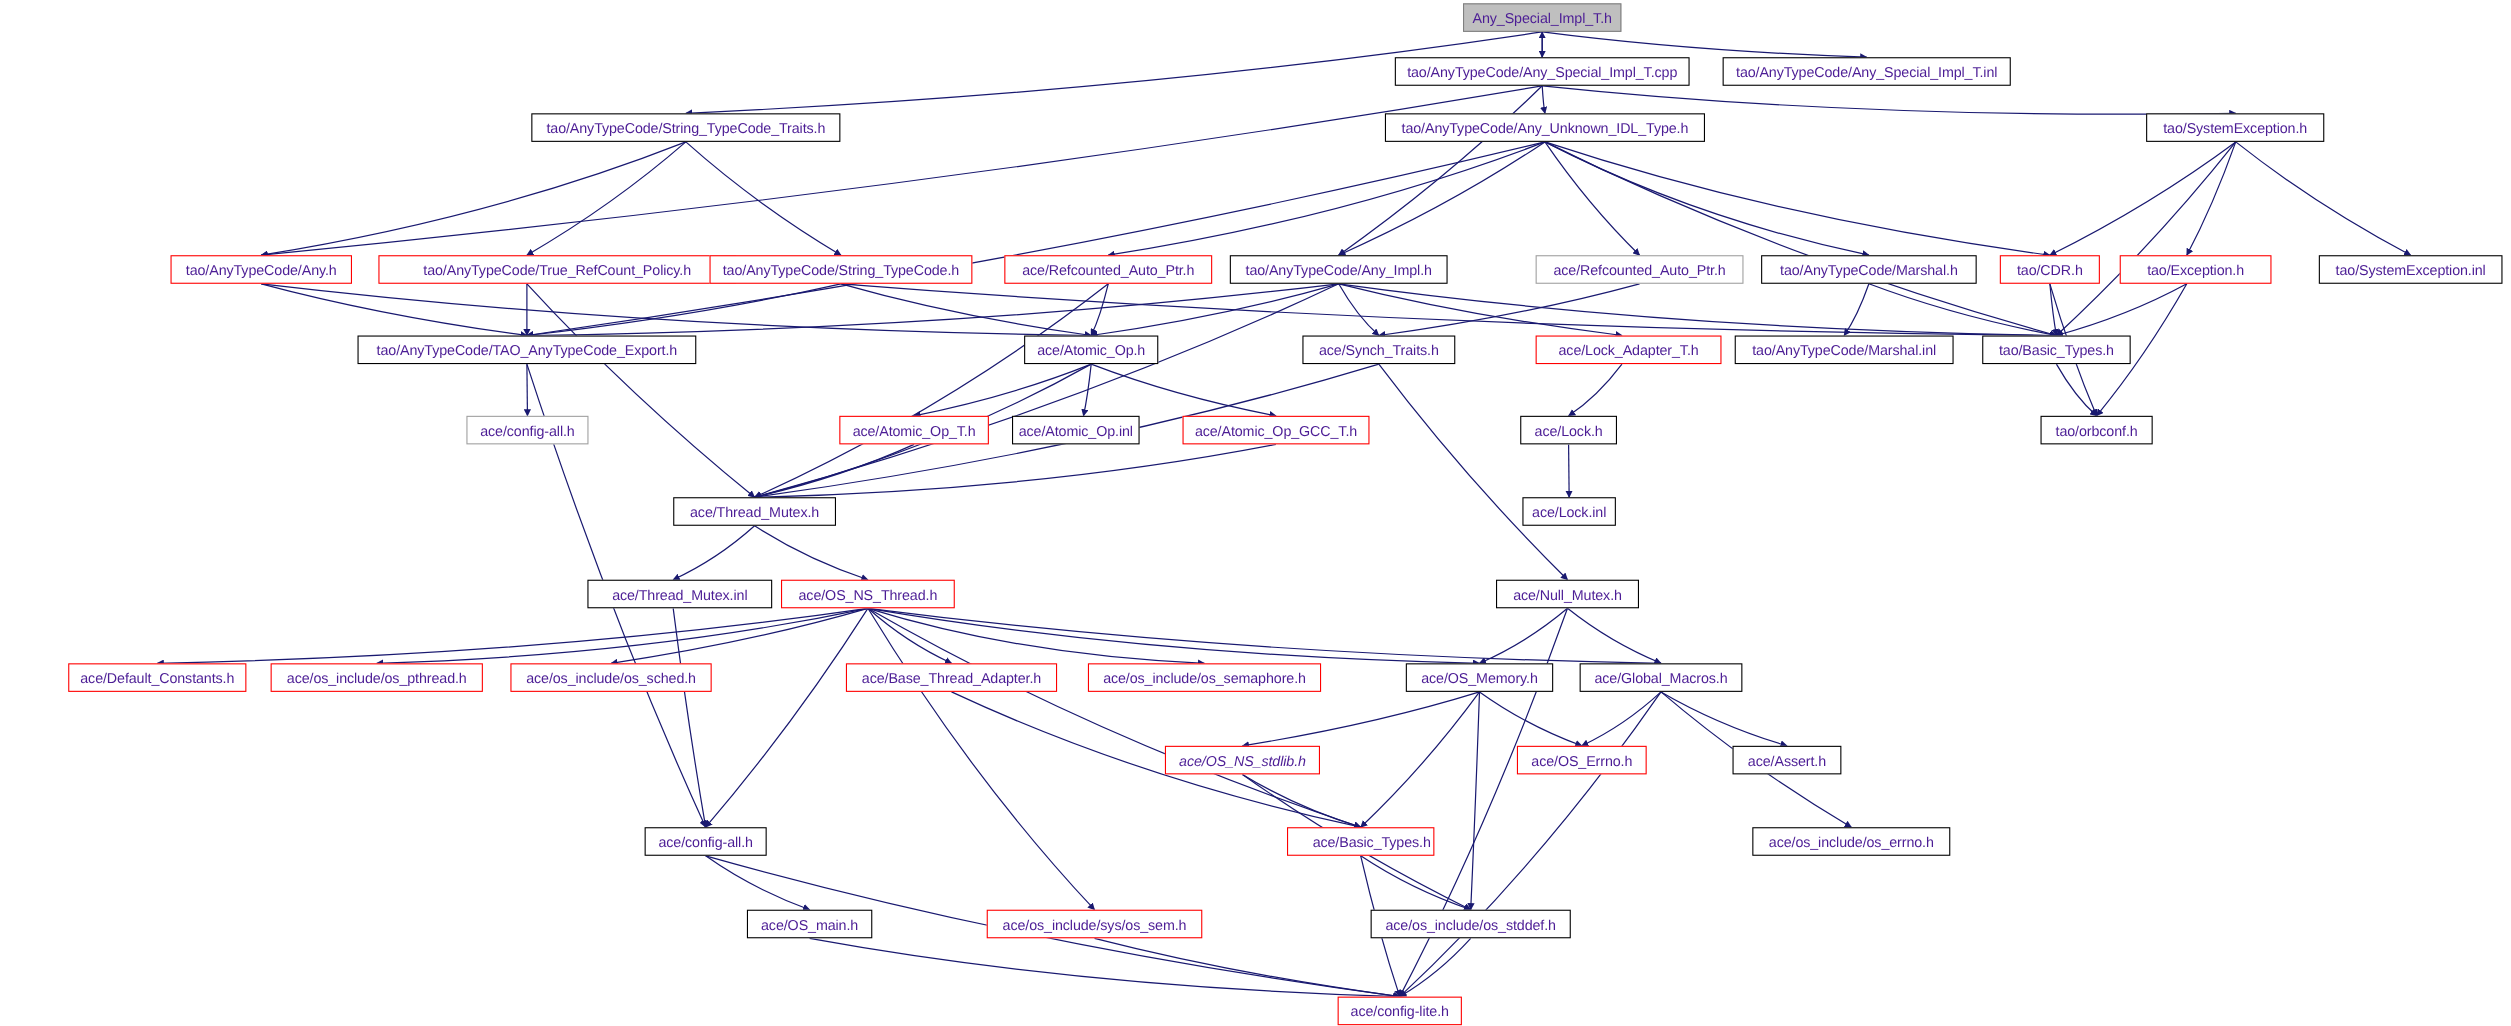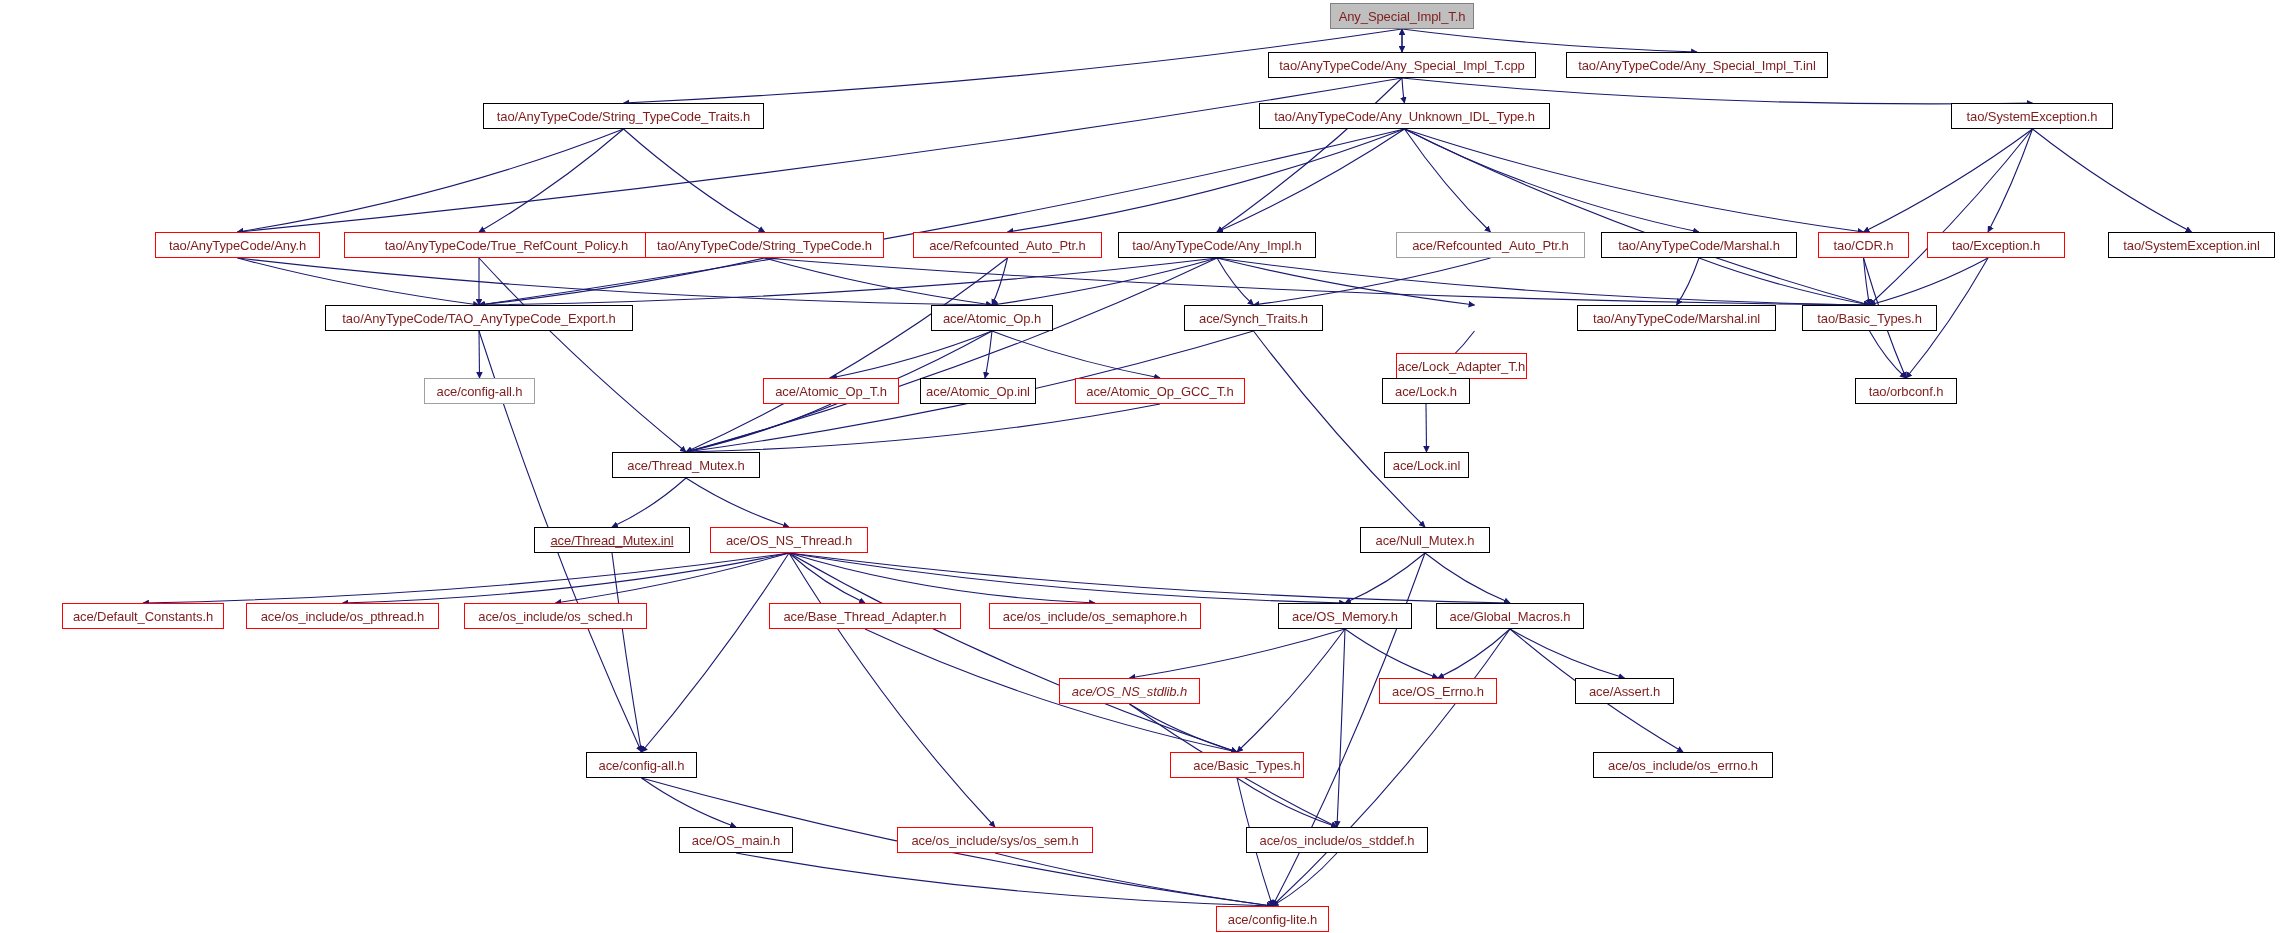--- a/index.html
+++ b/index.html
@@ -1,20 +1,20 @@
 <!DOCTYPE html>
 <html><head>
 <meta charset="utf-8">
 <style>
   html,body{margin:0;padding:0;background:#ffffff;}
   body{font-family:"Liberation Sans", sans-serif;}
   #graph-root{position:relative;width:2283px;height:933px;overflow:hidden;background:#fff;}
   svg#edges{position:absolute;left:0;top:0;width:2283px;height:933px;}
   .node{position:absolute;box-sizing:border-box;display:flex;align-items:center;justify-content:center;
-        height:26px;background:#ffffff;border:1px solid #000000;font-size:13px;color:#7f1d1d;
+        height:26px;background:#ffffff;border:1px solid #000000;font-size:13px;color:#4c1d95;
         white-space:nowrap;padding:0 7px;letter-spacing:-0.1px;}
   .node.red{border-color:#ff0000;}
   .node.gray{border-color:#a0a0a0;}
   .node.root{background:#bfbfbf;border-color:#808080;}
   .node span{pointer-events:none;}
 </style>
 </head>
 <body>
 
 <div id="graph-root">
@@ -169,21 +169,21 @@
       </div>
       <div class="node" style="left: 325px; top: 305px; width: 308px;">
         <span>tao/AnyTypeCode/TAO_AnyTypeCode_Export.h</span>
       </div>
       <div class="node" style="left: 931px; top: 305px; width: 122px;">
         <span>ace/Atomic_Op.h</span>
       </div>
       <div class="node" style="left: 1184px; top: 305px; width: 139px;">
         <span>ace/Synch_Traits.h</span>
       </div>
-      <div class="node red" style="left: 1396px; top: 305px; width: 131px; margin-top: 48px;">
+      <div class="node red" style="left: 1396px; top: 305px; width: 169px;">
         <span>ace/Lock_Adapter_T.h</span>
       </div>
       <div class="node" style="left: 1577px; top: 305px; width: 199px;">
         <span>tao/AnyTypeCode/Marshal.inl</span>
       </div>
       <div class="node" style="left: 1802px; top: 305px; width: 135px;">
         <span>tao/Basic_Types.h</span>
       </div>
       <div class="node gray" style="left: 424px; top: 378px; width: 111px;">
         <span>ace/config-all.h</span>
@@ -202,21 +202,21 @@
       </div>
       <div class="node" style="left: 1855px; top: 378px; width: 102px;">
         <span>tao/orbconf.h</span>
       </div>
       <div class="node" style="left: 612px; top: 452px; width: 148px;">
         <span>ace/Thread_Mutex.h</span>
       </div>
       <div class="node" style="left: 1384px; top: 452px; width: 85px;">
         <span>ace/Lock.inl</span>
       </div>
-      <div class="node" style="left: 534px; top: 527px; width: 156px; text-decoration: underline;">
+      <div class="node" style="left: 534px; top: 527px; width: 168px;">
         <span>ace/Thread_Mutex.inl</span>
       </div>
       <div class="node red" style="left: 710px; top: 527px; width: 158px;">
         <span>ace/OS_NS_Thread.h</span>
       </div>
       <div class="node" style="left: 1360px; top: 527px; width: 130px;">
         <span>ace/Null_Mutex.h</span>
       </div>
       <div class="node red" style="left: 62px; top: 603px; width: 162px;">
         <span>ace/Default_Constants.h</span>

